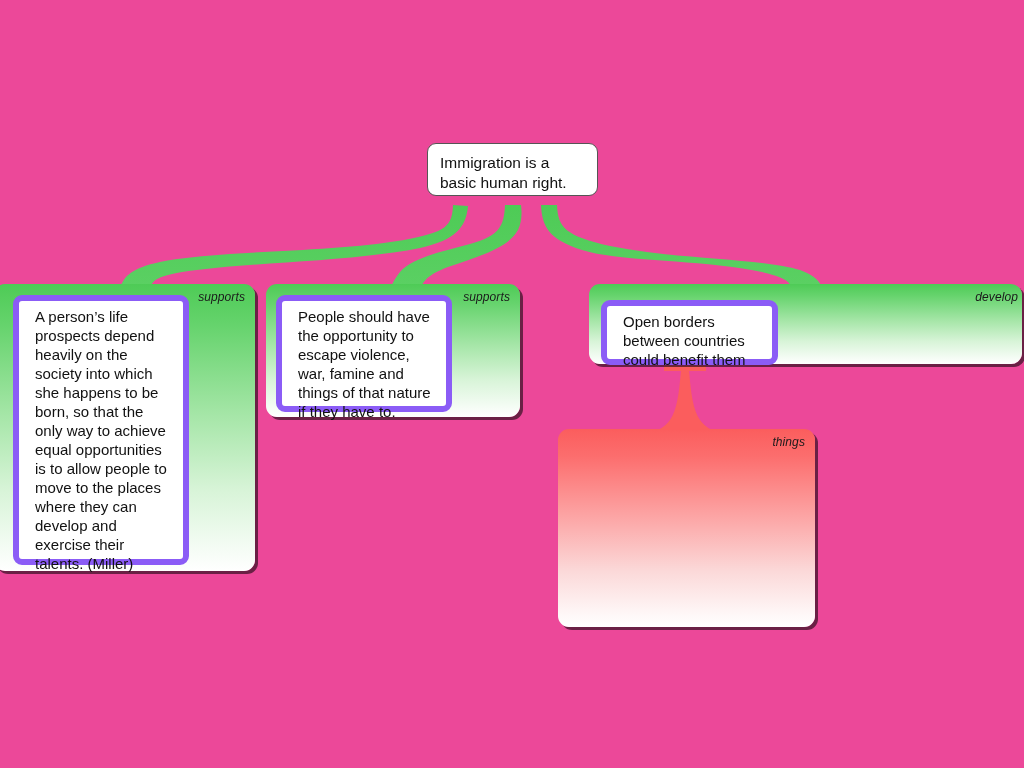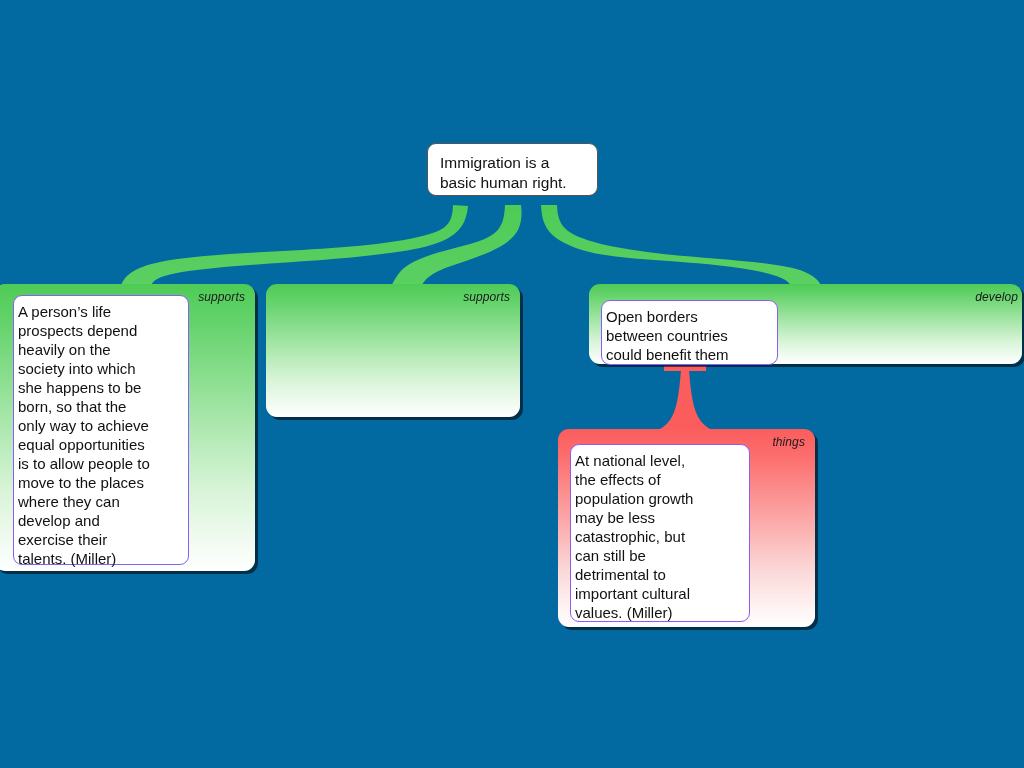--- a/index.html
+++ b/index.html
@@ -6,21 +6,21 @@
   html, body {
     margin: 0; padding: 0;
     width: 1024px; height: 768px;
     background: #000000;
     overflow: hidden;
     font-family: "Liberation Sans", sans-serif;
   }
   #stage {
     position: relative;
     width: 1024px; height: 768px;
-    background: #0369a1;
+    background: #ec4899;
   }
 
   
   #connectors {
     position: absolute;
     left: 0; top: 0;
     width: 1024px; height: 768px;
     pointer-events: none;
   }
 
@@ -61,23 +61,23 @@
     color: #1a1a1a;
     white-space: nowrap;
     letter-spacing: 0.1px;
     font-style: italic;
   }
 
   
   .card {
     position: absolute;
     background: #ffffff;
-    border: 1px solid #8b5cf6;
+    border: 6px solid #8b5cf6;
     border-radius: 9px;
-    padding: 7px 9px 8px 4px;
+    padding: 7px 9px 8px 16px;
     font-size: 15px;
     line-height: 1.265;
     color: #111111;
     white-space: pre-line;
     z-index: 4;
   }
 </style>
 </head>
 <body>
 
@@ -145,34 +145,31 @@
 is to allow people to
 move to the places
 where they can
 develop and
 exercise their
 talents. (Miller)</div>
 
   <div class="panel supports" style="left:266px; top:284px; width:254px; height:133px;">
     <span class="panel-label" style="right:10px;">supports</span>
   </div>
+  <div class="card" style="left:276px; top:295px; width:176px; height:117px;">People should have
+the opportunity to
+escape violence,
+war, famine and
+things of that nature
+if they have to.</div>
 
   <div class="panel supports" style="left:589px; top:284px; width:433px; height:80px;">
     <span class="panel-label" style="right:4px;">develop</span>
   </div>
   <div class="card" style="left:601px; top:300px; width:177px; height:65px;">Open borders
 between countries
 could benefit them</div>
 
   <div class="panel opposes" style="left:558px; top:429px; width:257px; height:198px;">
     <span class="panel-label" style="right:10px;">things</span>
   </div>
-  <div class="card" style="left:570px; top:444px; width:180px; height:178px;">At national level,
-the effects of
-population growth
-may be less
-catastrophic, but
-can still be
-detrimental to
-important cultural
-values. (Miller)</div>
 
 </div>
 
 </body></html>

